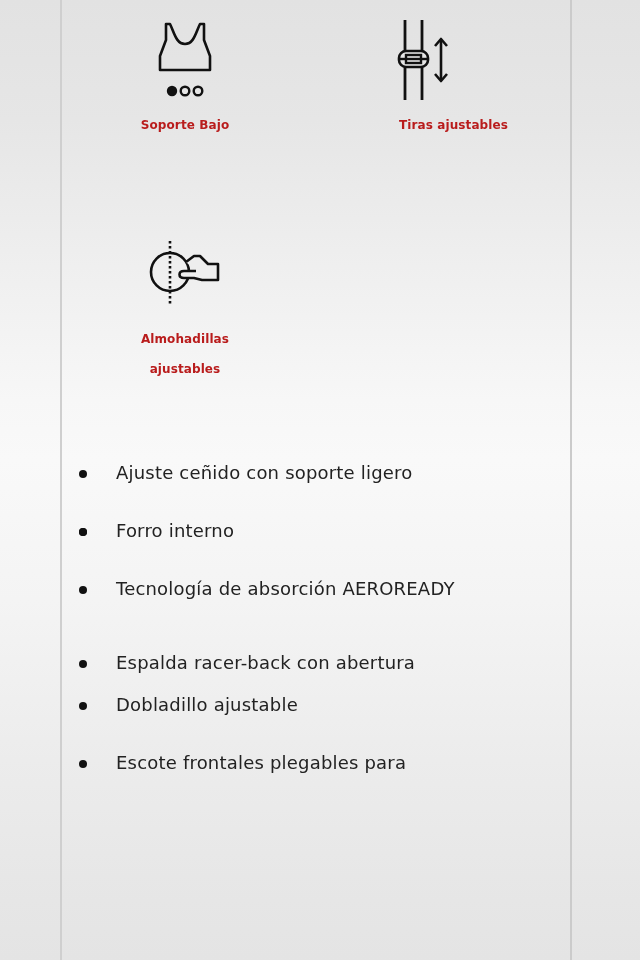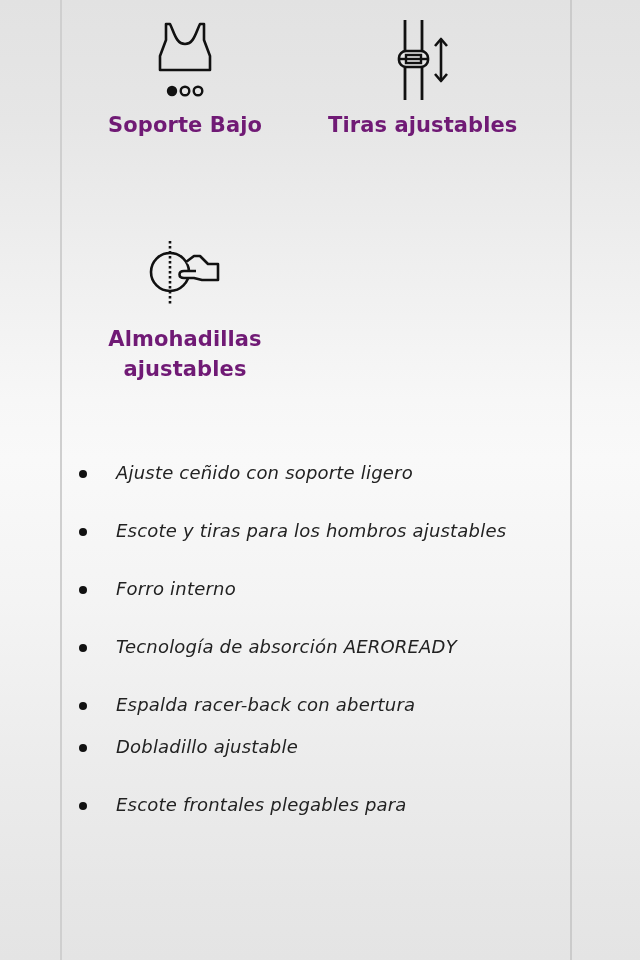--- a/index.html
+++ b/index.html
@@ -44,42 +44,41 @@
       position: absolute;
       text-align: center;
     }
     .feature svg {
       display: block;
       margin: 0 auto;
     }
     .feature-label {
       font-family: "DejaVu Sans", sans-serif;
       font-weight: bold;
-      font-size: 21px;
+      font-size: 12px;
       line-height: 30px;
-      color: #701a75;
+      color: #b91c1c;
       letter-spacing: 0.1px;
       white-space: nowrap;
     }
     #feat-support { left: 105px; top: 18px; width: 160px; }
     #feat-support svg { margin-bottom: 10px; }
     #feat-straps { left: 328px; top: 18px; width: 180px; text-align: right; }
     #feat-straps svg { margin-bottom: 10px; }
     #feat-pads { left: 105px; top: 238px; width: 160px; }
     #feat-pads svg { margin-bottom: 16px; }
 
     .bullets {
       position: absolute;
       left: 0;
       top: 458px;
       width: 596px;
       margin: 0;
       padding: 0;
       list-style: none;
-      font-style: italic;
     }
     .bullet {
       position: relative;
       padding-left: 116px;
       font-size: 18px;
       line-height: 30px;
       color: #222;
       letter-spacing: 0.2px;
       padding-right: 80px;
     }
@@ -141,27 +140,26 @@
   <div class="feature-label">ajustables</div>
 </div>
 
 <ul class="bullets">
   <li class="bullet" style="margin-bottom:28px;">
     <span class="dot"></span>
     <span>Ajuste ceñido con soporte ligero</span>
   </li>
   <li class="bullet" style="margin-bottom:28px;">
     <span class="dot"></span>
-    <span>Escote y tiras para los hombros ajustables</span>
   </li>
   <li class="bullet" style="margin-bottom:28px;">
     <span class="dot"></span>
     <span>Forro interno</span>
   </li>
-  <li class="bullet" style="margin-bottom:28px;">
+  <li class="bullet" style="margin-bottom:44px;">
     <span class="dot"></span>
     <span>Tecnología de absorción AEROREADY</span>
   </li>
   <li class="bullet" style="margin-bottom:12px;">
     <span class="dot"></span>
     <span>Espalda racer-back con abertura</span>
   </li>
   <li class="bullet" style="margin-bottom:28px;">
     <span class="dot"></span>
     <span>Dobladillo ajustable</span>

